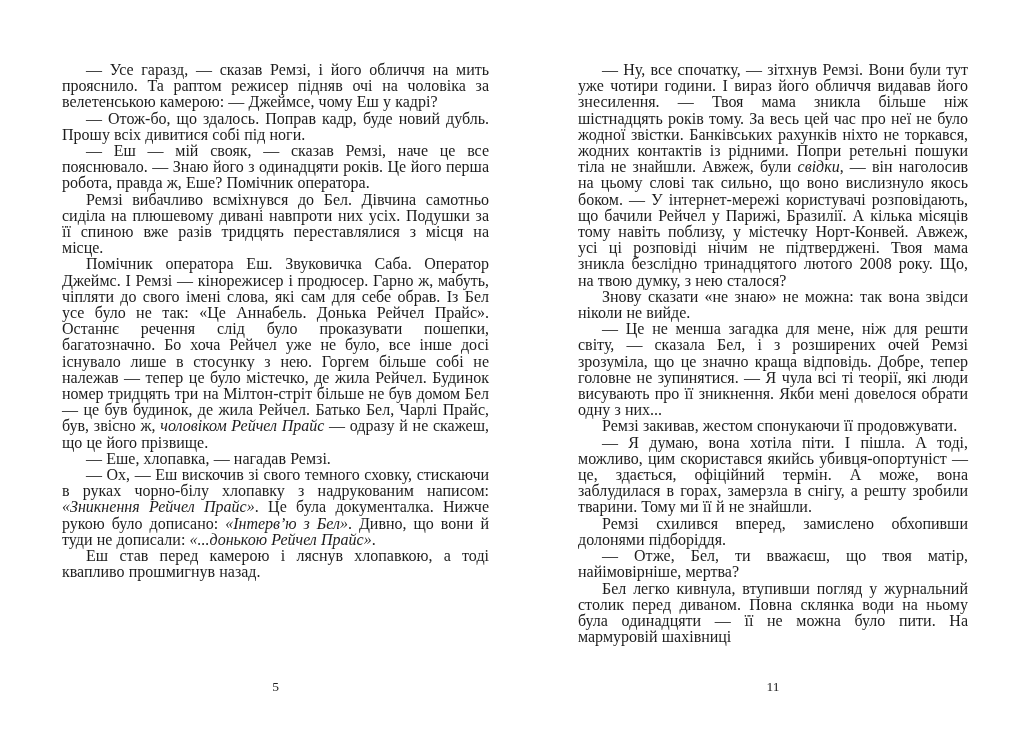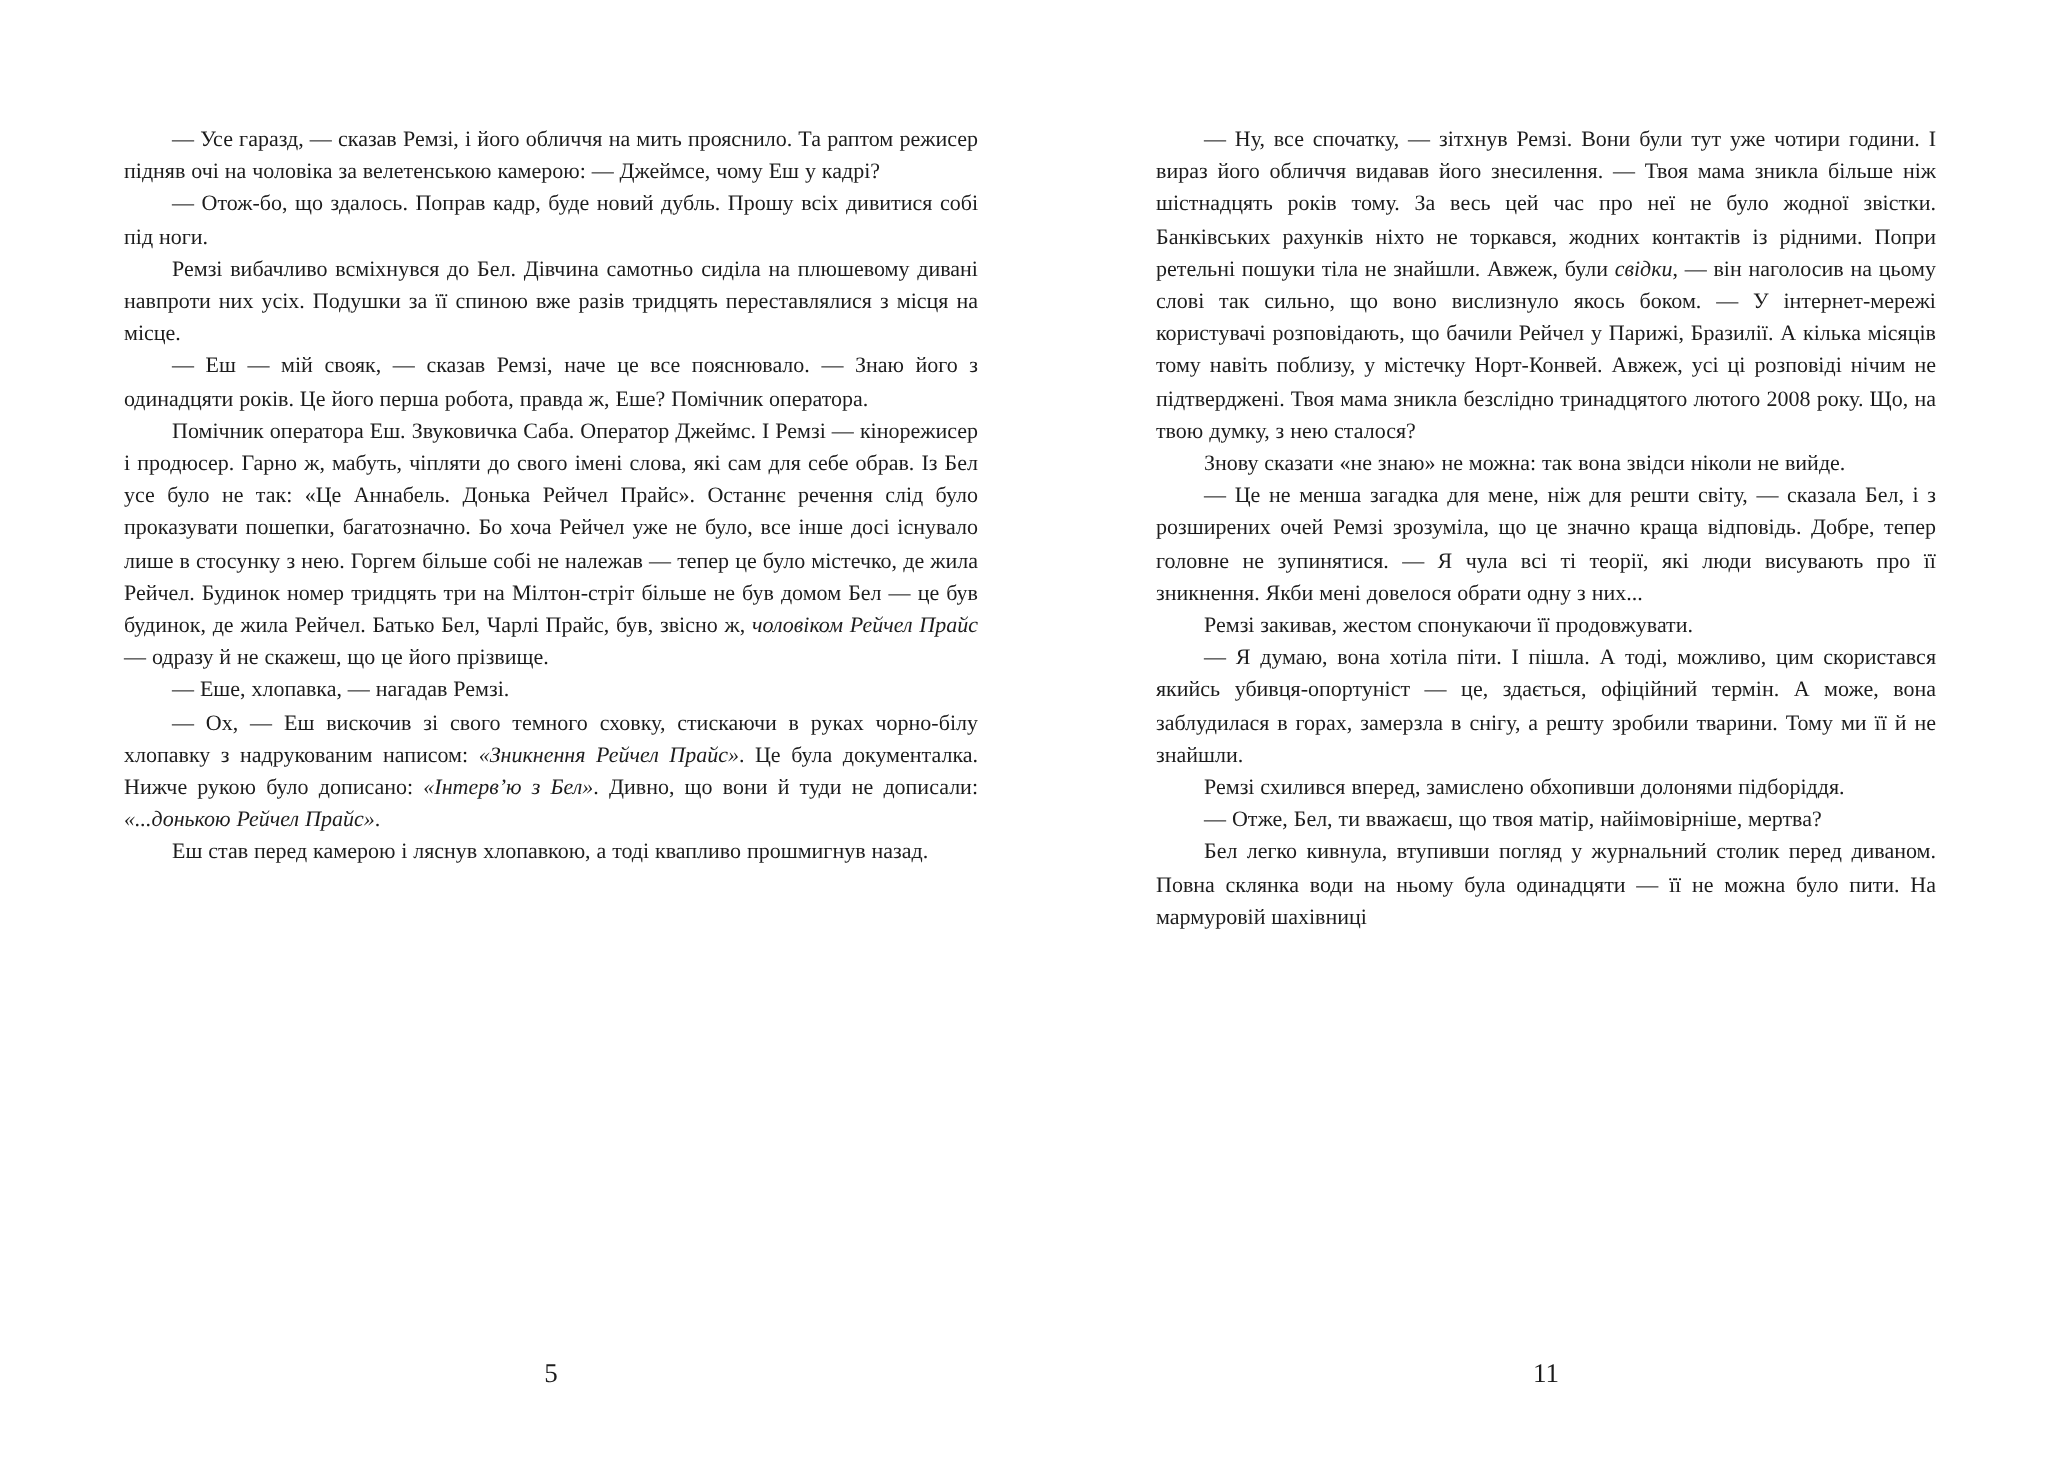--- a/index.html
+++ b/index.html
@@ -19,21 +19,21 @@
   .page-text {
     position: absolute;
     top: 62px;
   }
   .page-text.left  { left: 62px;  width: 427px; }
   .page-text.right { left: 578px; width: 390px; }
   .par {
     margin: 0;
     text-indent: 24px;
     text-align: justify;
-    font-size: 11px;
+    font-size: 16px;
     line-height: 16.2px;
     word-spacing: 0.2px;
   }
   .it { font-style: italic; font-family: Liberation Serif, serif; }
   .page-number {
     position: absolute;
     top: 679px;
     text-align: center;
     font-size: 13.5px;
     color: #1c1c1c;
@@ -41,22 +41,22 @@
   .page-number.left-num  { left: 62px;  width: 427px; }
   .page-number.right-num { left: 578px; width: 390px; }
 </style>
 </head>
 <body>
 
 <div class="spread">
   <div class="page-text left">
       <p class="par"><span>— Усе гаразд, — сказав Ремзі, і його обличчя на мить прояснило. Та раптом режисер підняв очі на чоловіка за велетенською камерою: — Джеймсе, чому Еш у кадрі?</span></p>
       <p class="par"><span>— Отож-бо, що здалось. Поправ кадр, буде новий дубль. Прошу всіх дивитися собі під ноги.</span></p>
+      <p class="par"><span>— Еш — мій свояк, — сказав Ремзі, наче це все пояснювало. — Знаю його з одинадцяти років. Це його перша робота, правда ж, Еше? Помічник оператора.</span></p>
       <p class="par"><span>Ремзі вибачливо всміхнувся до Бел. Дівчина самотньо сиділа на плюшевому дивані навпроти них усіх. Подушки за її спиною вже разів тридцять переставлялися з місця на місце.</span></p>
-      <p class="par"><span>— Еш — мій свояк, — сказав Ремзі, наче це все пояснювало. — Знаю його з одинадцяти років. Це його перша робота, правда ж, Еше? Помічник оператора.</span></p>
       <p class="par"><span>Помічник оператора Еш. Звуковичка Саба. Оператор Джеймс. І Ремзі — кінорежисер і продюсер. Гарно ж, мабуть, чіпляти до свого імені слова, які сам для себе обрав. Із Бел усе було не так: «Це Аннабель. Донька Рейчел Прайс». Останнє речення слід було проказувати пошепки, багатозначно. Бо хоча Рейчел уже не було, все інше досі існувало лише в стосунку з нею. Горгем більше собі не належав — тепер це було містечко, де жила Рейчел. Будинок номер тридцять три на Мілтон-стріт більше не був домом Бел — це був будинок, де жила Рейчел. Батько Бел, Чарлі Прайс, був, звісно ж, </span><span class="it">чоловіком Рейчел Прайс</span><span> — одразу й не скажеш, що це його прізвище.</span></p>
       <p class="par"><span>— Еше, хлопавка, — нагадав Ремзі.</span></p>
       <p class="par"><span>— Ох, — Еш вискочив зі свого темного сховку, стискаючи в руках чорно-білу хлопавку з надрукованим написом: </span><span class="it">«Зникнення Рейчел Прайс»</span><span>. Це була документалка. Нижче рукою було дописано: </span><span class="it">«Інтерв’ю з Бел»</span><span>. Дивно, що вони й туди не дописали: </span><span class="it">«...донькою Рейчел Прайс»</span><span>.</span></p>
       <p class="par"><span>Еш став перед камерою і ляснув хлопавкою, а тоді квапливо прошмигнув назад.</span></p>
     </div>
   <div class="page-text right">
       <p class="par"><span>— Ну, все спочатку, — зітхнув Ремзі. Вони були тут уже чотири години. І вираз його обличчя видавав його знесилення. — Твоя мама зникла більше ніж шістнадцять років тому. За весь цей час про неї не було жодної звістки. Банківських рахунків ніхто не торкався, жодних контактів із рідними. Попри ретельні пошуки тіла не знайшли. Авжеж, були </span><span class="it">свідки</span><span>, — він наголосив на цьому слові так сильно, що воно вислизнуло якось боком. — У інтернет-мережі користувачі розповідають, що бачили Рейчел у Парижі, Бразилії. А кілька місяців тому навіть поблизу, у містечку Норт-Конвей. Авжеж, усі ці розповіді нічим не підтверджені. Твоя мама зникла безслідно тринадцятого лютого 2008 року. Що, на твою думку, з нею сталося?</span></p>
       <p class="par"><span>Знову сказати «не знаю» не можна: так вона звідси ніколи не вийде.</span></p>
       <p class="par"><span>— Це не менша загадка для мене, ніж для решти світу, — сказала Бел, і з розширених очей Ремзі зрозуміла, що це значно краща відповідь. Добре, тепер головне не зупинятися. — Я чула всі ті теорії, які люди висувають про її зникнення. Якби мені довелося обрати одну з них...</span></p>
       <p class="par"><span>Ремзі закивав, жестом спонукаючи її продовжувати.</span></p>

